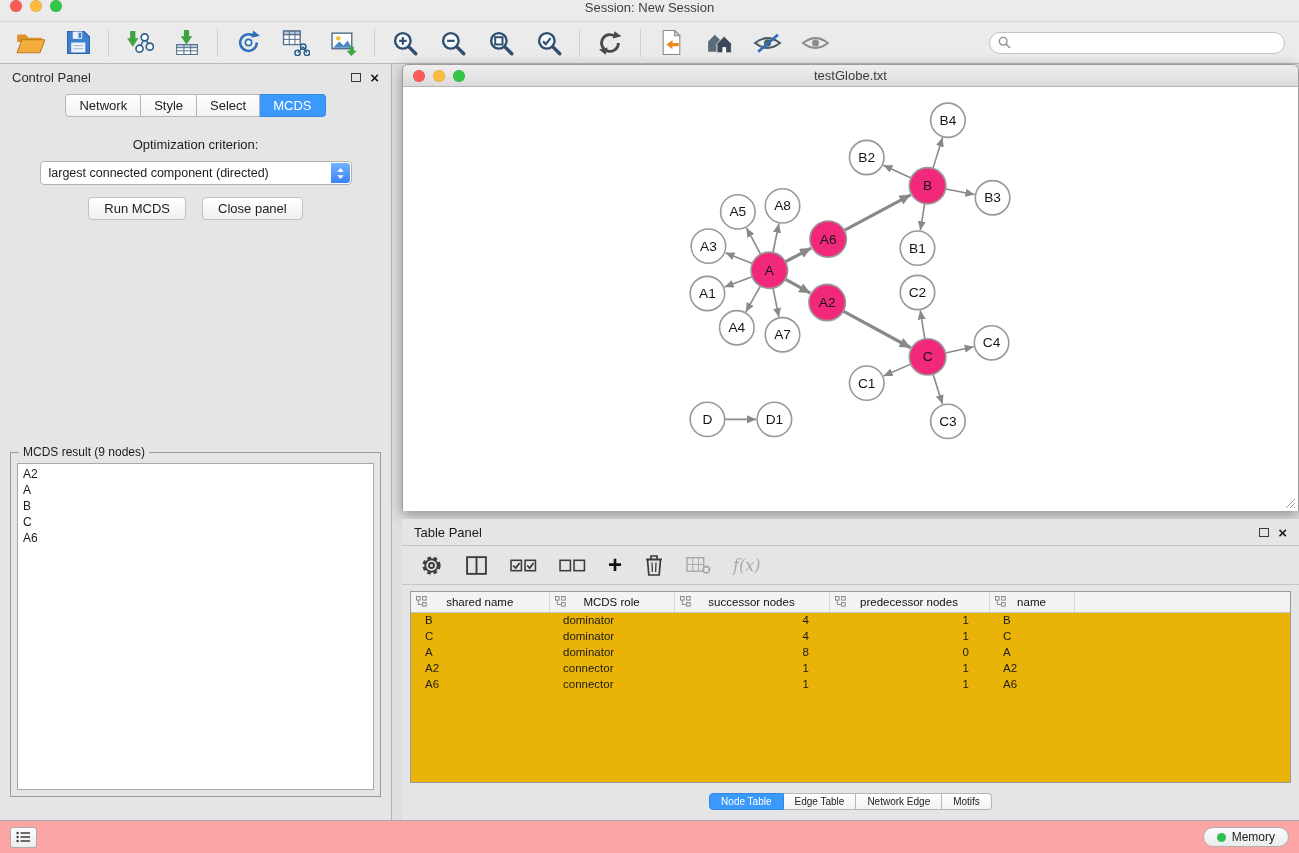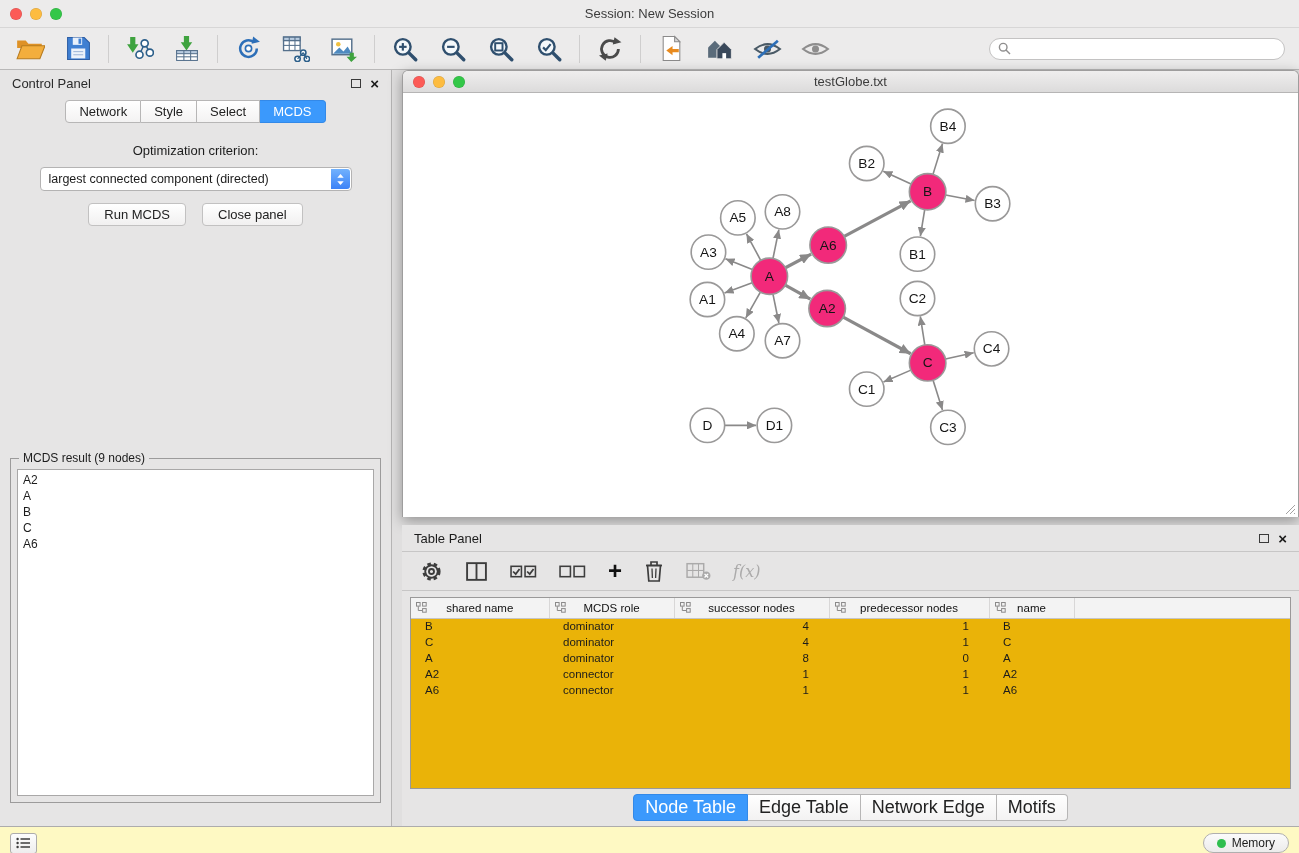--- a/index.html
+++ b/index.html
@@ -1,20 +1,20 @@
 <!DOCTYPE html>
 <html><head>
 <meta charset="utf-8">
 <style>
   * { margin:0; padding:0; box-sizing:border-box; }
   html,body { width:1299px; height:853px; overflow:hidden; }
   body { font-family:"Liberation Sans", sans-serif; background:#E3E2E2; color:#1c1c1c; }
 
   
-  .titlebar { height:28px; background:#ECEBEB; display:flex; align-items:center; position:relative; border-bottom:1px solid #D7D6D6; }
+  .titlebar { height:22px; background:#ECEBEB; display:flex; align-items:flex-start; position:relative; border-bottom:1px solid #D7D6D6; }
   .traffic { display:flex; gap:8px; padding-left:10px; }
   .tl { width:12px; height:12px; border-radius:50%; box-shadow:inset 0 0 0 0.5px rgba(0,0,0,.15); }
   .tl.red { background:#FC5B57; } .tl.yellow { background:#FDBC40; } .tl.green { background:#33C748; }
   .win-title { position:absolute; left:0; right:0; text-align:center; font-size:13px; color:#3c3c3c; }
 
   .toolbar { height:42px; background:#ECEBEB; border-bottom:1px solid #B9B8B8; display:flex; align-items:center; padding:0 14px; }
   .tb-group { display:flex; align-items:center; gap:16px; }
   .tb-sep { width:1px; height:28px; background:#CFCECE; margin:0 14px; }
   .tb-btn { width:32px; height:32px; display:flex; align-items:center; justify-content:center; cursor:default; }
   .search-box { margin-left:auto; width:296px; height:22px; border:1px solid #C4C3C3; border-radius:11px; background:#fff; display:flex; align-items:center; padding:0 8px; gap:5px; }
@@ -61,24 +61,24 @@
   .plus-glyph { font-size:24px; font-weight:bold; color:#111; line-height:1; }
   .fx-label { font-family:"DejaVu Serif", serif; font-style:italic; font-size:16px; color:#ABAAAA; }
   .tp-tablewrap { flex:1; margin:6px 8px 0 8px; background:#eab308; border:1px solid #9A9999; overflow:hidden; }
   table.node-table { border-collapse:collapse; width:100%; font-size:11.5px; table-layout:fixed; }
   table.node-table th { height:20px; background:#F3F3F3; border-bottom:1px solid #C6C5C5; border-right:1px solid #D8D7D7; font-weight:normal; position:relative; text-align:center; color:#111; }
   table.node-table th.filler { border-right:none; }
   .th-icon { position:absolute; left:5px; top:4px; }
   table.node-table td { height:16px; padding:0 8px 0 14px; white-space:nowrap; overflow:hidden; }
   table.node-table td.num { text-align:right; padding-right:20px; }
   .tp-tabs { height:26px; display:flex; justify-content:center; align-items:center; margin:5px 0 6px; }
-  .tp-tabs .seg-tab { font-size:18px; padding:2px 11px; }
+  .tp-tabs .seg-tab { font-size:10px; padding:2px 11px; }
 
   
-  .statusbar { height:33px; background:#fef9c3; border-top:1px solid #ADACAC; display:flex; align-items:center; padding:0 10px; }
+  .statusbar { height:33px; background:#fca5a5; border-top:1px solid #ADACAC; display:flex; align-items:center; padding:0 10px; }
   .status-left-btn { width:27px; height:21px; border:1px solid #ADACAC; border-radius:3px; background:linear-gradient(#FDFDFD,#EEEDED); display:flex; align-items:center; justify-content:center; }
   .memory-btn { margin-left:auto; display:flex; align-items:center; gap:6px; border:1px solid #B0AFAF; border-radius:11px; padding:2px 13px; font-size:12px; background:linear-gradient(#FBFBFB,#ECEBEB); }
   .memory-dot { width:9px; height:9px; border-radius:50%; background:#2FBE4F; }
 </style>
 </head>
 <body>
 
 <div class="titlebar">
   <div class="traffic">
     <div class="tl red"></div>

